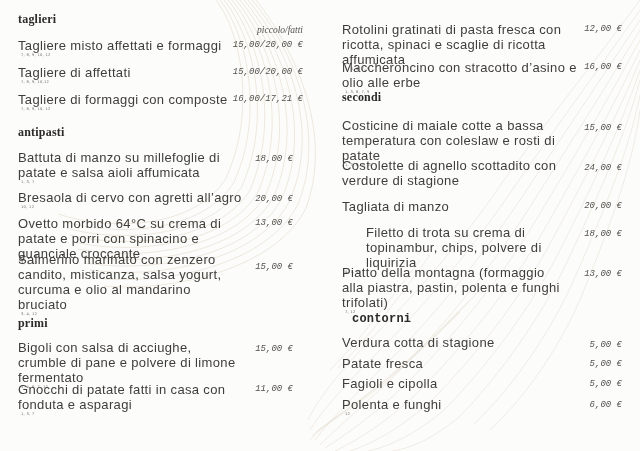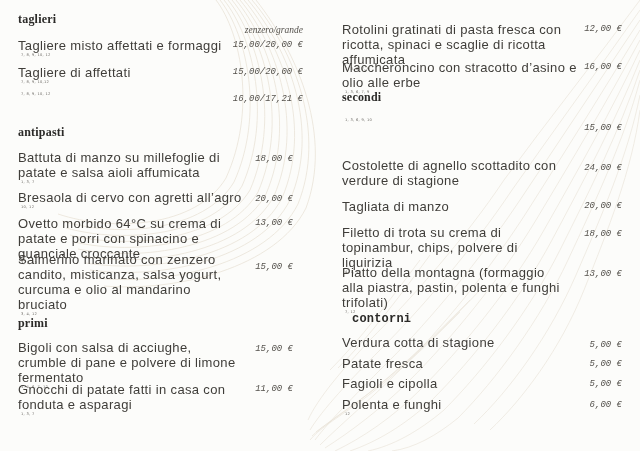--- a/index.html
+++ b/index.html
@@ -77,33 +77,34 @@
     <path d="M480 290 C450 322 410 362 368 394 C346 410 326 424 316 432"></path>
     <path d="M460 312 C432 340 394 378 354 406 C334 420 318 430 310 440"></path>
     <path d="M420 260 C390 300 360 340 330 370"></path>
     <path d="M430 255 C400 296 370 336 338 368"></path>
   </g>
 </svg>
 
 <div class="col col-left">
 
   <h2 class="section-title" style="top:12px;left:0;">taglieri</h2>
-  <div class="size-header" style="top:25px;right:0;">zenzero/grande</div>
+  <div class="size-header" style="top:25px;right:0;">piccolo/fatti</div>
 
   <div class="item" style="top:38px;">
     <div class="item-name">Tagliere misto affettati e formaggi</div>
     <div class="item-allergens">7, 8, 9, 10, 12</div>
     <div class="item-price">15,00/20,00 €</div>
   </div>
   <div class="item" style="top:65px;">
     <div class="item-name">Tagliere di affettati</div>
     <div class="item-allergens">7, 8, 9, 10,12</div>
     <div class="item-price">15,00/20,00 €</div>
   </div>
   <div class="item" style="top:92px;">
+    <div class="item-name">Tagliere di formaggi con composte</div>
     <div class="item-allergens">7, 8, 9, 10, 12</div>
     <div class="item-price">16,00/17,21 €</div>
   </div>
 
   <h2 class="section-title" style="top:125px;left:0;">antipasti</h2>
 
   <div class="item" style="top:150px;">
     <div class="item-name" style="width:215px;">Battuta di manzo su millefoglie di patate e salsa aioli affumicata</div>
     <div class="item-allergens">1, 3, 7</div>
     <div class="item-price" style="top:2px;right:10px;">18,00 €</div>
@@ -147,33 +148,34 @@
   </div>
   <div class="item" style="top:60px;">
     <div class="item-name" style="width:245px;">Maccheroncino con stracotto d’asino e olio alle erbe</div>
     <div class="item-allergens">1, 3, 6, 7, 9</div>
     <div class="item-price">16,00 €</div>
   </div>
 
   <h2 class="section-title" style="top:90px;left:0;">secondi</h2>
 
   <div class="item" style="top:118px;">
+    <div class="item-name" style="width:230px;">Costicine di maiale cotte a bassa temperatura con coleslaw e rosti di patate</div>
     <div class="item-allergens">1, 3, 6, 9, 10</div>
     <div class="item-price" style="top:3px;">15,00 €</div>
   </div>
   <div class="item" style="top:158px;">
     <div class="item-name" style="width:225px;">Costolette di agnello scottadito con verdure di stagione</div>
     <div class="item-price" style="top:3px;">24,00 €</div>
   </div>
   <div class="item" style="top:199px;">
     <div class="item-name">Tagliata di manzo</div>
     <div class="item-price">20,00 €</div>
   </div>
   <div class="item" style="top:225px;">
-    <div class="item-name" style="width:215px;">Filetto di trota su crema di topinambur, chips, polvere di liquirizia</div>
+    <div class="item-name" style="width:215px;margin-left:24px;">Filetto di trota su crema di topinambur, chips, polvere di liquirizia</div>
     <div class="item-allergens">4, 7, 10</div>
     <div class="item-price" style="top:2px;">18,00 €</div>
   </div>
   <div class="item" style="top:265px;">
     <div class="item-name" style="width:220px;">Piatto della montagna (formaggio alla piastra, pastin, polenta e funghi trifolati)</div>
     <div class="item-allergens">7, 12</div>
     <div class="item-price" style="top:2px;">13,00 €</div>
   </div>
 
   <h2 class="section-title" style="top:312px;left:10px;font-family:Liberation Mono, monospace;">contorni</h2>

